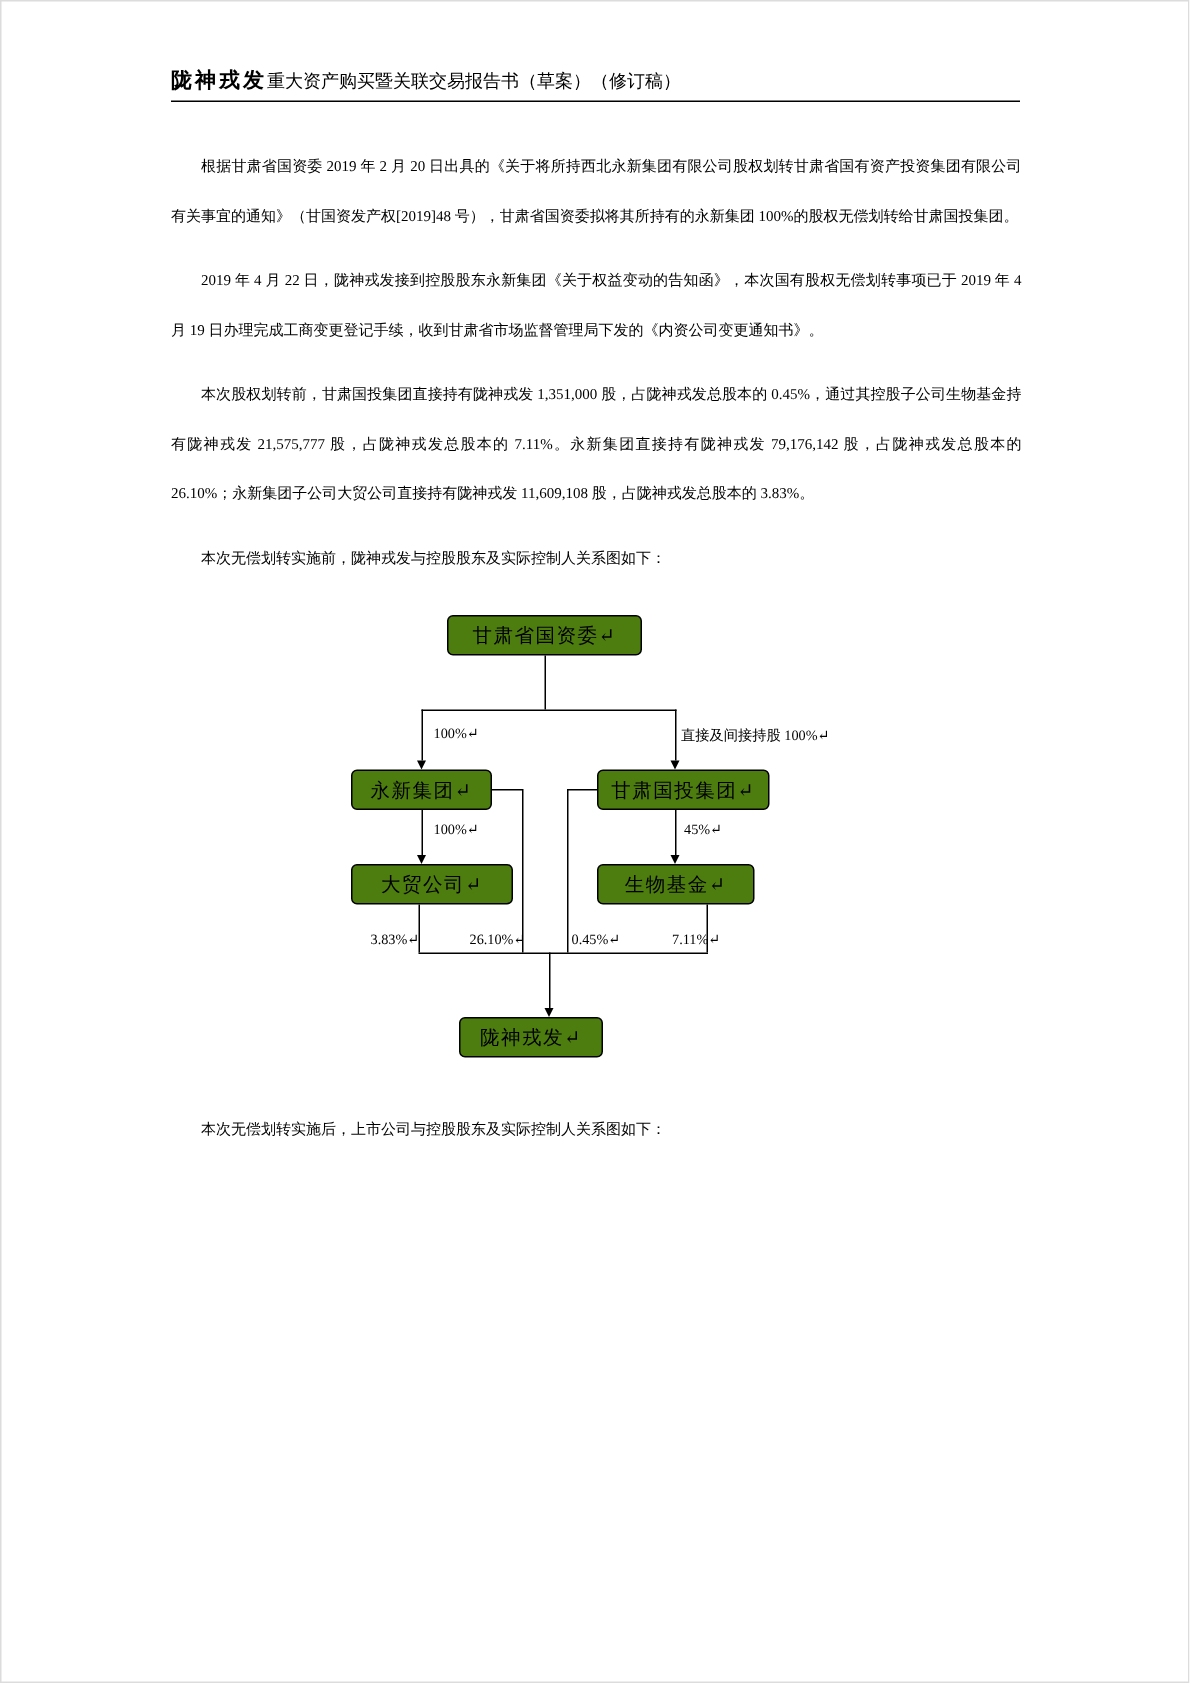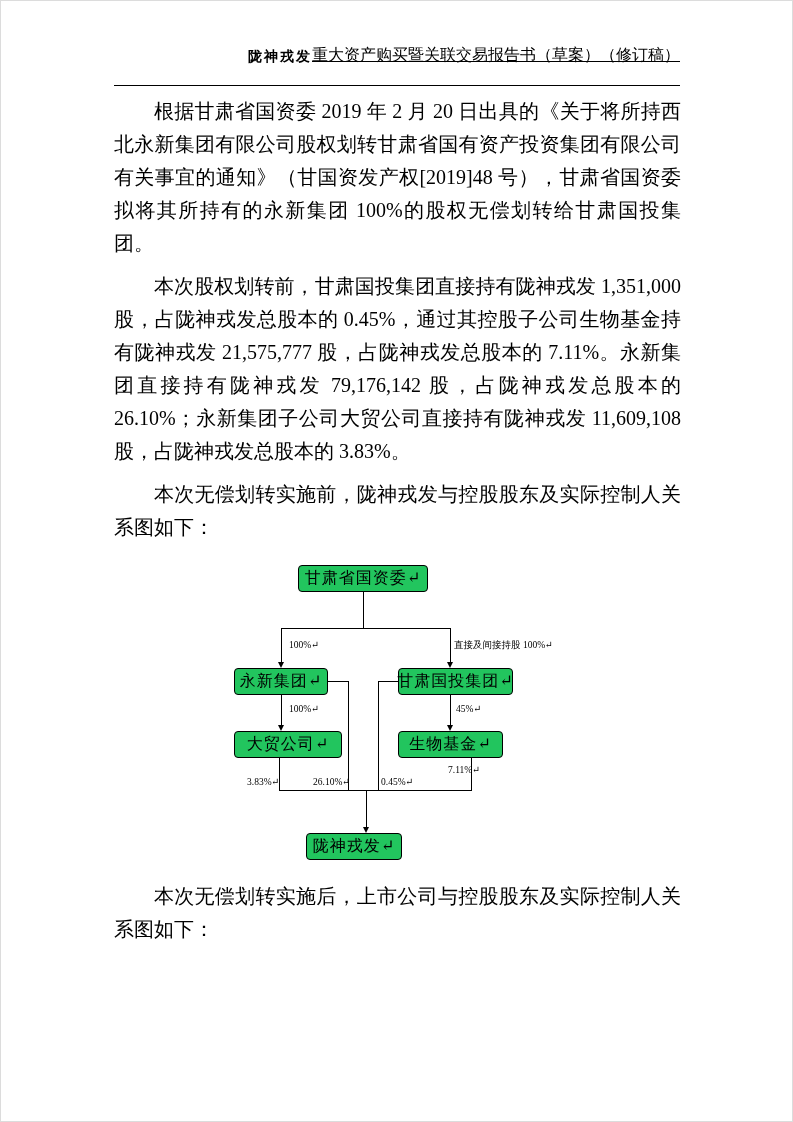--- a/index.html
+++ b/index.html
@@ -8,40 +8,40 @@
     position:relative;
     width:793px; height:1122px;
     background:#fff;
     border:1px solid #dcdcdc;
     font-family:"Liberation Serif","DejaVu Serif",serif;
     color:#000;
     overflow:hidden;
   }
   .doc-header {
     position:absolute; left:113px; right:112px; top:44px;
-    display:flex; justify-content:flex-end; align-items:flex-end;
-    border-bottom:1px solid #000; padding-bottom:19px;
+    display:flex; justify-content:flex-start; align-items:flex-end;
+    border-bottom:1px solid #000; padding-bottom:4px;
   }
   .h-left { font-size:14px; font-weight:bold; letter-spacing:2px; }
-  .h-right { font-size:16px;text-decoration:underline; }
+  .h-right { font-size:12px; }
   .content { position:absolute; top:78px; left:0; width:793px; }
   p.body {
     margin:10px 113px 0 113px;
-    font-size:20px; line-height:33px;
+    font-size:10px; line-height:33px;
     text-align:justify; text-indent:2em;
   }
   p.body.first { margin-top:16px; }
-  p.body.closing { margin-top:12px; }
+  p.body.closing { margin-top:24px; }
 
   .diagram { position:relative; width:793px; height:310px; margin-top:14px; }
   .node {
     position:absolute; height:27px;
-    border:1px solid #000; border-radius:4px; background:#22c55e;
+    border:1px solid #000; border-radius:4px; background:#4d7c0f;
     display:flex; align-items:center; justify-content:center;
-    font-size:16px; letter-spacing:1px; white-space:nowrap;
+    font-size:13px; letter-spacing:1px; white-space:nowrap;
   }
   .vl { position:absolute; width:1px; background:#000; }
   .hl { position:absolute; height:1px; background:#000; }
   .arr {
     position:absolute; width:0; height:0;
     border-left:3.5px solid transparent; border-right:3.5px solid transparent;
     border-top:6.5px solid #000;
   }
   .dlabel { position:absolute; font-size:9.5px; white-space:nowrap; }
 
@@ -55,20 +55,21 @@
 
 <div class="page">
 
   <header class="doc-header">
     <span class="h-left">陇神戎发</span>
     <span class="h-right">重大资产购买暨关联交易报告书（草案）（修订稿）</span>
   </header>
 
   <main class="content">
     <p class="body first">根据甘肃省国资委 2019 年 2 月 20 日出具的《关于将所持西北永新集团有限公司股权划转甘肃省国有资产投资集团有限公司有关事宜的通知》（甘国资发产权[2019]48 号），甘肃省国资委拟将其所持有的永新集团 100%的股权无偿划转给甘肃国投集团。</p>
+    <p class="body">2019 年 4 月 22 日，陇神戎发接到控股股东永新集团《关于权益变动的告知函》，本次国有股权无偿划转事项已于 2019 年 4 月 19 日办理完成工商变更登记手续，收到甘肃省市场监督管理局下发的《内资公司变更通知书》。</p>
     <p class="body">本次股权划转前，甘肃国投集团直接持有陇神戎发 1,351,000 股，占陇神戎发总股本的 0.45%，通过其控股子公司生物基金持有陇神戎发 21,575,777 股，占陇神戎发总股本的 7.11%。永新集团直接持有陇神戎发 79,176,142 股，占陇神戎发总股本的 26.10%；永新集团子公司大贸公司直接持有陇神戎发 11,609,108 股，占陇神戎发总股本的 3.83%。</p>
     <p class="body">本次无偿划转实施前，陇神戎发与控股股东及实际控制人关系图如下：</p>
 
     <div class="diagram">
 
       <div class="node" style="left:297px;top:7px;width:130px">甘肃省国资委↵</div>
 
       <div class="vl" style="left:362px;top:34px;height:36px"></div>
       <div class="hl" style="left:280px;top:70px;width:170px"></div>
 
@@ -97,21 +98,21 @@
       <div class="vl" style="left:278px;top:200px;height:32px"></div>
       <div class="hl" style="left:327px;top:123px;width:20px"></div>
       <div class="vl" style="left:347px;top:123px;height:109px"></div>
       <div class="hl" style="left:377px;top:123px;width:20px"></div>
       <div class="vl" style="left:377px;top:123px;height:109px"></div>
       <div class="vl" style="left:470px;top:200px;height:32px"></div>
 
       <div class="dlabel" style="left:246px;top:218px">3.83%↵</div>
       <div class="dlabel" style="left:312px;top:218px">26.10%↵</div>
       <div class="dlabel" style="left:380px;top:218px">0.45%↵</div>
-      <div class="dlabel" style="left:447px;top:206px">7.11%↵</div>
+      <div class="dlabel" style="left:447px;top:218px">7.11%↵</div>
 
       <div class="hl" style="left:278px;top:232px;width:193px"></div>
       <div class="vl" style="left:365px;top:232px;height:37px"></div>
       <div class="arr" style="left:362px;top:269px"></div>
 
       <div class="node" style="left:305px;top:275px;width:96px">陇神戎发↵</div>
     </div>
 
     <p class="body closing">本次无偿划转实施后，上市公司与控股股东及实际控制人关系图如下：</p>
   </main>

